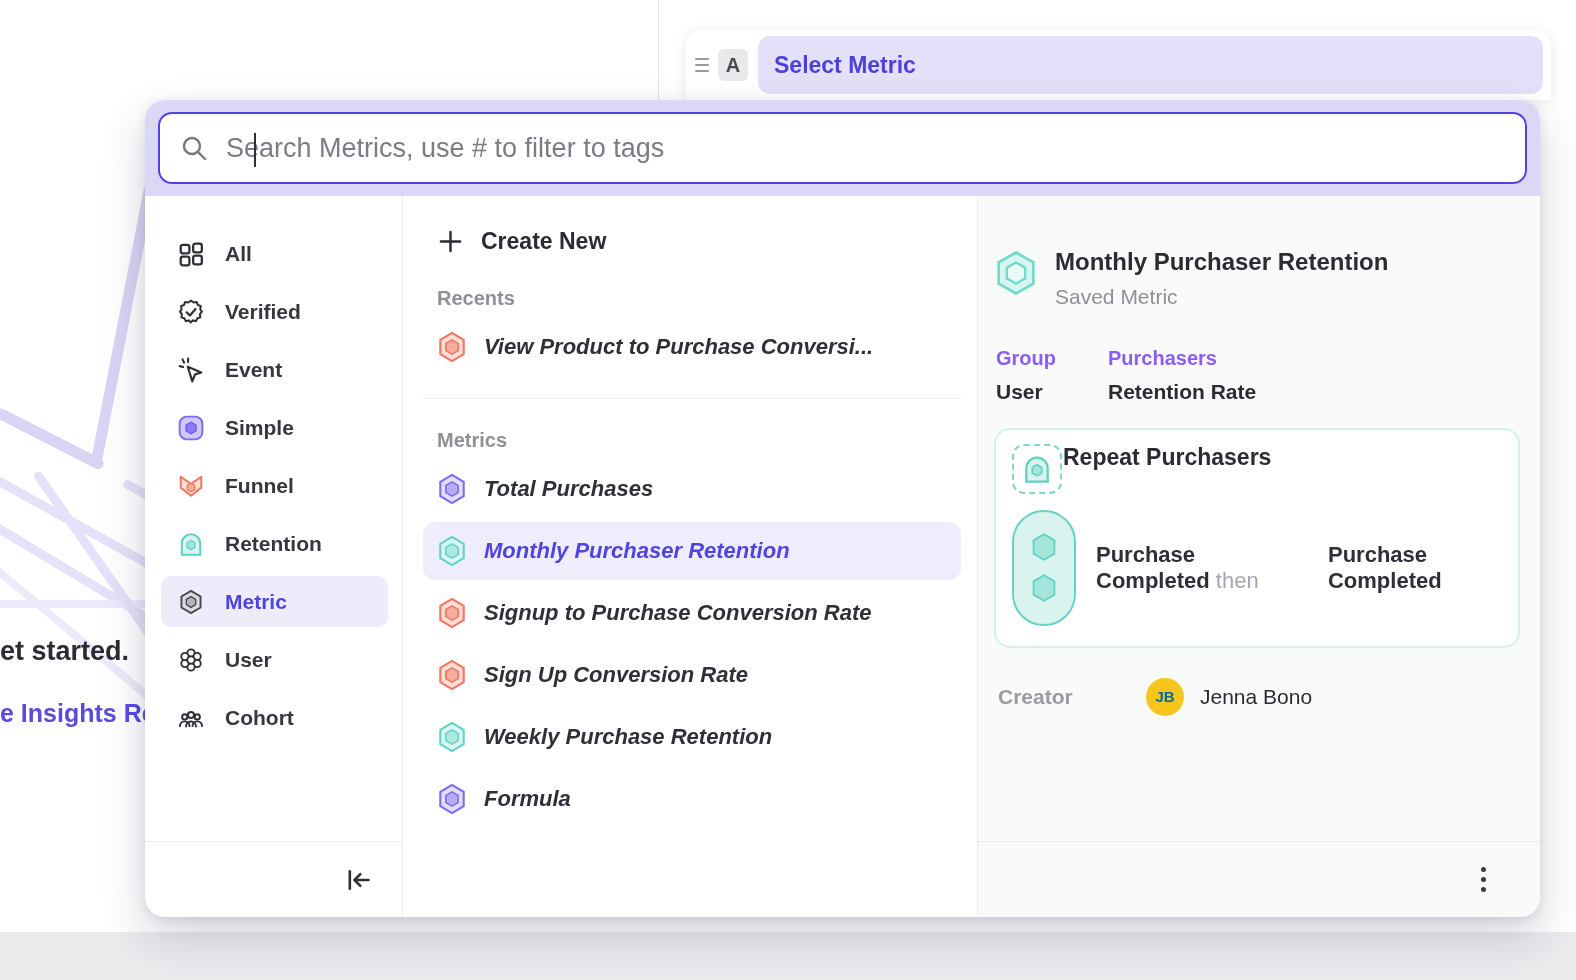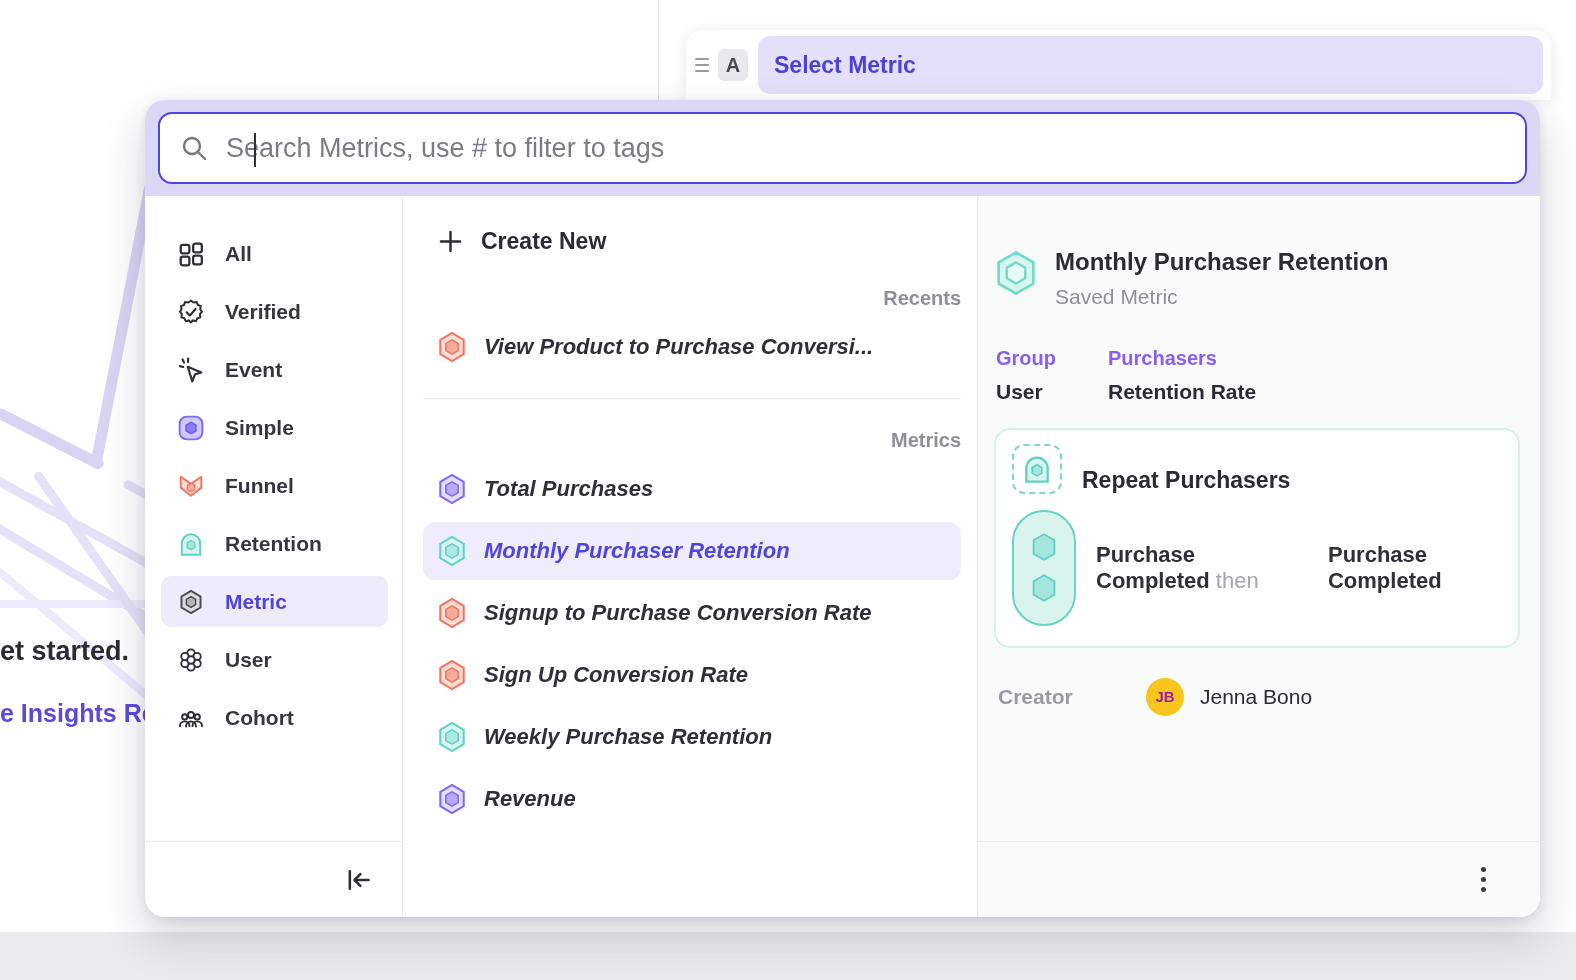--- a/index.html
+++ b/index.html
@@ -75,21 +75,21 @@
   .side-item.selected { background:#eeebfa; color:#5044e1; }
   .fx-glyph { font-family:"DejaVu Serif", serif; font-style:italic; font-size:23px; font-weight:600; color:#2e2e36; line-height:1; }
   .sidebar-footer {
     flex:0 0 76px; border-top:1px solid #ececef;
     display:flex; align-items:center; justify-content:flex-end; padding-right:30px;
   }
 
   
   .mid { flex:1; border-right:1px solid #ececef; padding:30px 16px 0 20px; overflow:hidden; }
   .create-new { display:flex; align-items:center; gap:17px; padding:2px 14px; font-size:23px; font-weight:700; color:#2b2b33; cursor:pointer; }
-  .sec-heading { font-size:20px; font-weight:600; color:#8f8f98; margin:30px 0 8px 14px;text-align:right; }
+  .sec-heading { font-size:20px; font-weight:600; color:#8f8f98; margin:30px 0 8px 14px; }
   .mid-item {
     display:flex; align-items:center; gap:17px; padding:13px 14px; border-radius:12px;
     font-size:22px; font-weight:700; color:#2f2f37; cursor:pointer; margin-bottom:4px; white-space:nowrap;font-style:italic;
   }
   .mid-item .ic { width:30px; height:32px; flex:0 0 30px; }
   .mid-item.selected { background:#efecfb; color:#5044e1; }
   .mid-divider { height:1px; background:#ececef; margin:22px 0 2px 0; }
 
   
   .details { width:562px; flex:0 0 562px; background:#f8fbfa; display:flex; flex-direction:column; }
@@ -102,41 +102,41 @@
   .prop { display:flex; flex-direction:column; gap:10px; }
   .prop:first-child { width:90px; }
   .prop + .prop { margin-left:22px; }
   .prop .p-label { font-size:20px; font-weight:600; color:#8b5cf6; }
   .prop .p-value { font-size:21px; font-weight:700; color:#2b2b33; }
 
   .def-card {
     margin-top:24px; background:#fff; border:2px solid #d4f0ea; border-radius:16px;
     padding:14px 16px 20px 16px;
   }
-  .def-head { display:flex; align-items:flex-end; gap:20px; }
+  .def-head { display:flex; align-items:flex-start; gap:1px; }
   .def-dashed {
     width:50px; height:50px; border:2px dashed #7ed7ca; border-radius:12px;
     display:flex; align-items:center; justify-content:center; background:#fff; flex:0 0 50px;
   }
   .def-name { font-size:23px; font-weight:700; color:#2b2b33; }
   .def-flow { display:flex; margin-top:16px; align-items:center; }
   .capsule {
     width:64px; height:116px; border:2px solid #69d2c6; background:#d9f4ef; border-radius:34px;
     display:flex; flex-direction:column; align-items:center; justify-content:center; gap:9px; flex:0 0 64px;
   }
   .steps { margin-left:20px; display:flex; flex-direction:row; gap:19px; }
   .step-line { font-size:22px; font-weight:700; color:#2f2f37; }
   .step-line .conn { font-weight:400; color:#a6a6ae; }
 
   .creator-row { display:flex; align-items:center; margin:30px 0 0 4px; }
   .creator-label { width:148px; font-size:21px; font-weight:600; color:#9a9aa2; }
   .avatar {
     width:38px; height:38px; border-radius:50%; background:#f6c61d;
     display:flex; align-items:center; justify-content:center;
-    color:#a21caf; font-size:15px; font-weight:700; margin-right:16px;
+    color:#0369a1; font-size:15px; font-weight:700; margin-right:16px;
   }
   .creator-name { font-size:21px; font-weight:500; color:#2b2b33; }
 
   .details-footer {
     flex:0 0 76px; border-top:1px solid #e7eceb;
     display:flex; align-items:center; justify-content:flex-end; padding-right:48px;
   }
   .kebab { display:flex; flex-direction:column; gap:5px; cursor:pointer; padding:6px; }
   .kebab i { width:5px; height:5px; border-radius:50%; background:#3a3a42; display:block; }
 </style>
@@ -376,21 +376,21 @@
         <span>Weekly Purchase Retention</span>
       </div>
 
       <div class="mid-item">
         <span class="ic">
           <svg width="30" height="32" viewBox="0 0 24 26">
             <path d="M12 1.6 L21.5 7.1 L21.5 18.9 L12 24.4 L2.5 18.9 L2.5 7.1 Z" fill="#e3defc" stroke="#7b6cf3" stroke-width="1.7"></path>
             <path d="M12 7.2 L17 10.1 L17 15.9 L12 18.8 L7 15.9 L7 10.1 Z" fill="#b7abf7" stroke="#7b6cf3" stroke-width="1.3"></path>
           </svg>
         </span>
-        <span>Revenue</span>
+        <span>Formula</span>
       </div>
 
     </div>
 
     <div class="details">
       <div class="details-body">
 
         <div class="det-header">
           <span class="det-hex">
             <svg width="44" height="46" viewBox="0 0 24 26">

